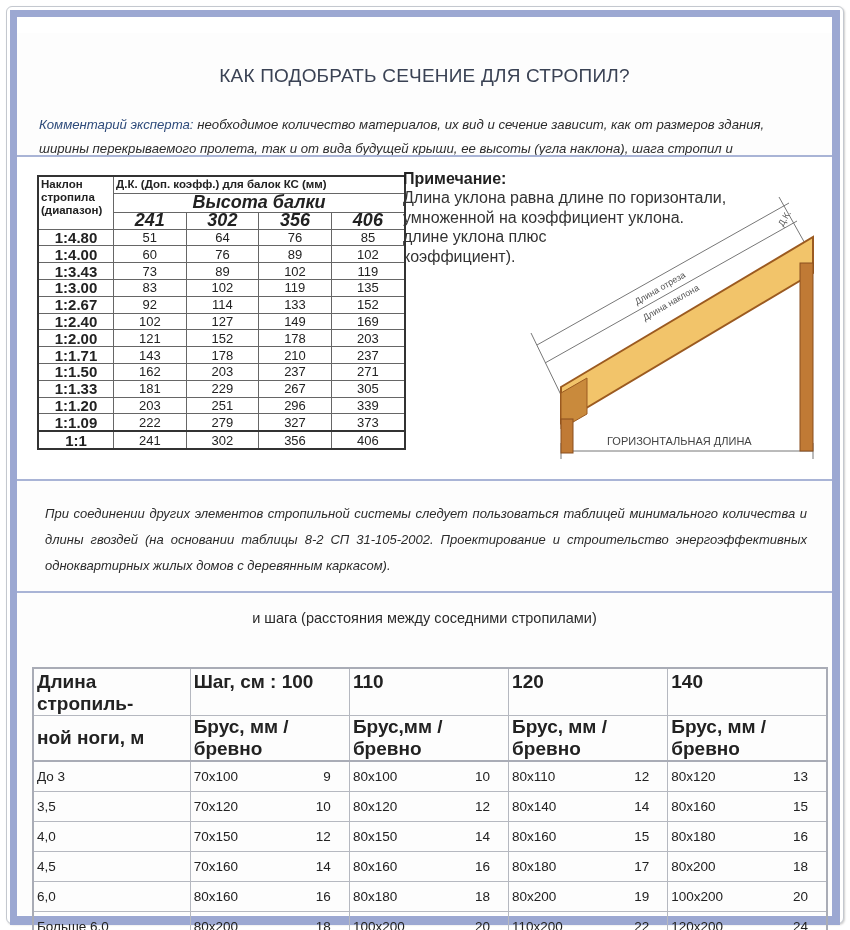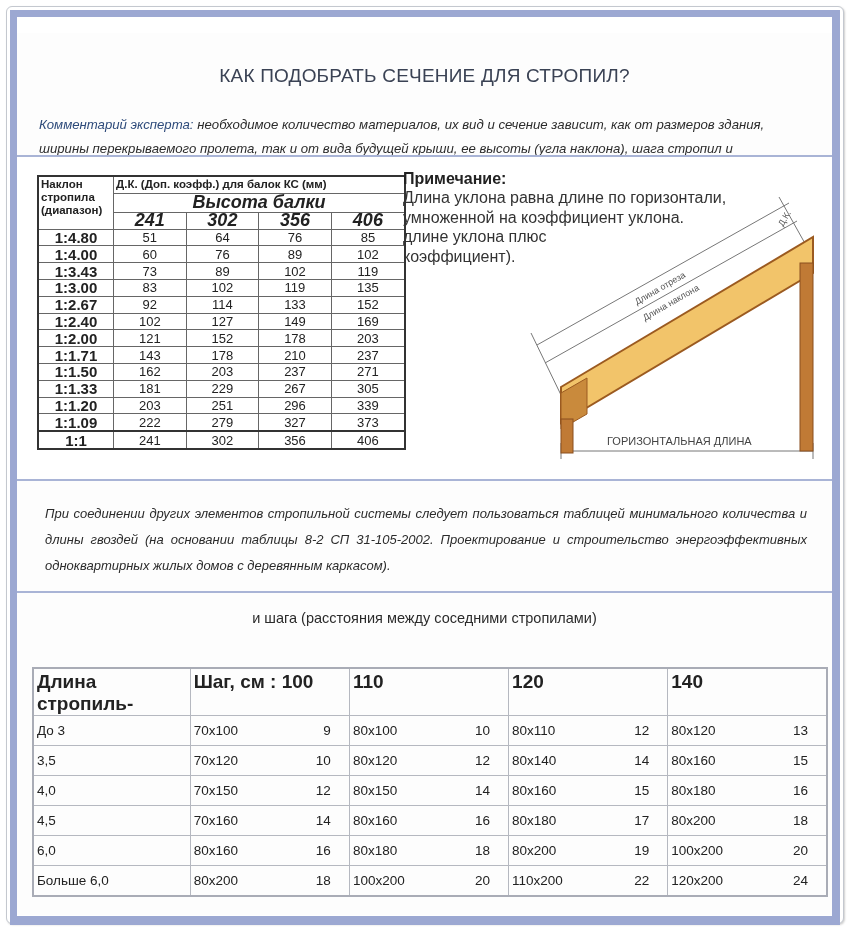--- a/index.html
+++ b/index.html
@@ -218,20 +218,27 @@
           <col style="width:60px">
       </colgroup>
       <tbody>
           <tr class="h1">
         <td class="h lenh">Длина стропиль-</td>
         <td class="h" colspan="2">Шаг, см : 100</td>
         <td class="h" colspan="2">110</td>
         <td class="h" colspan="2">120</td>
         <td class="h" colspan="2">140</td>
       </tr>
+      <tr class="h2">
+        <td class="h" style="border-top:none;">ной ноги, м</td>
+        <td class="h" colspan="2">Брус, мм /бревно</td>
+        <td class="h" colspan="2">Брус,мм  /бревно</td>
+        <td class="h" colspan="2">Брус, мм /бревно</td>
+        <td class="h" colspan="2">Брус, мм /бревно</td>
+      </tr>
       </tbody>
         <tbody id="rec-body">
           <tr>
             <td>До  3</td>
             <td class="sz">70x100</td>
             <td class="num">9</td>
             <td class="sz">80x100</td>
             <td class="num">10</td>
             <td class="sz">80x110</td>
             <td class="num">12</td>

